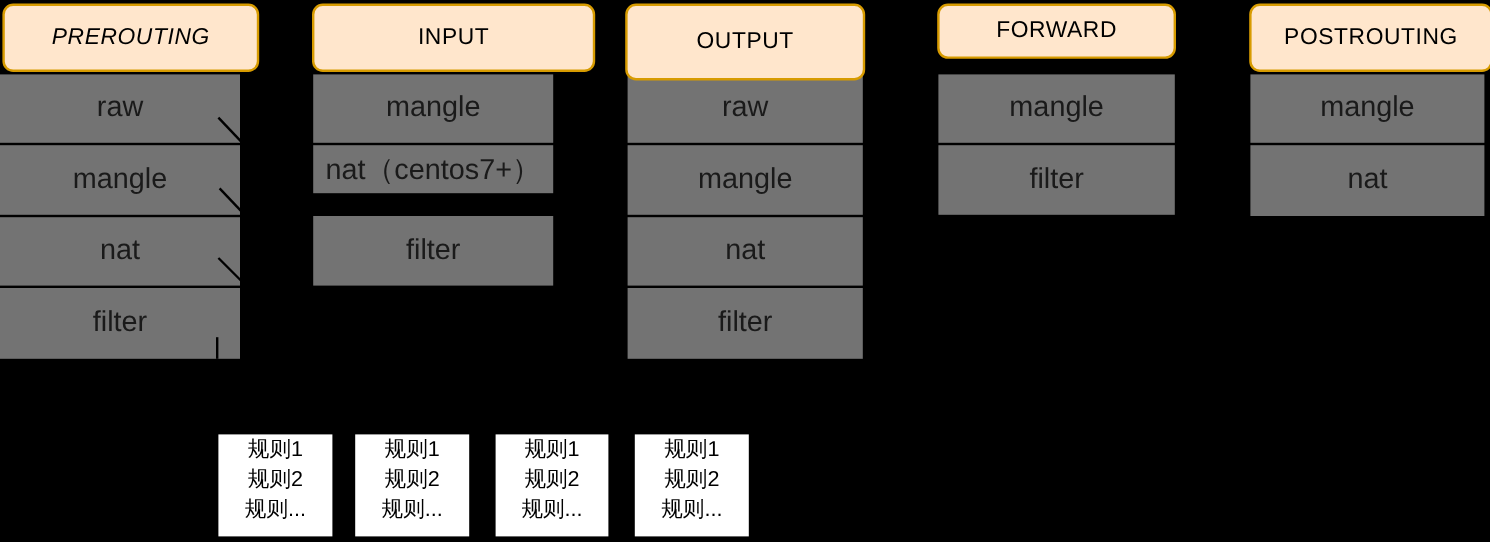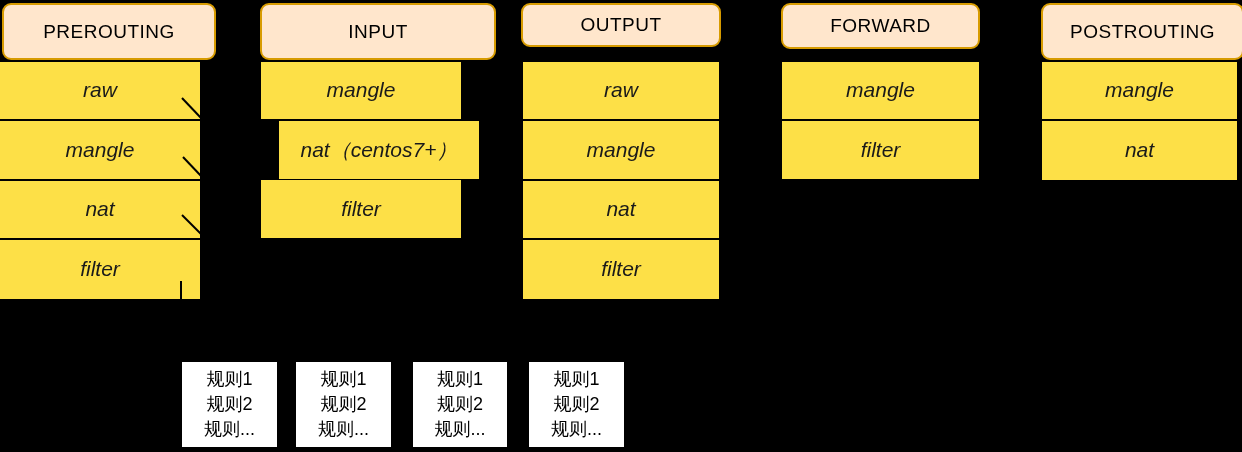--- a/index.html
+++ b/index.html
@@ -25,39 +25,37 @@
     align-items: center;
     justify-content: center;
     font-size: 19px;
     letter-spacing: 0.5px;
     color: #000000;
     z-index: 2;
   }
   .table-row {
     position: absolute;
     box-sizing: border-box;
-    background: #fde047;
+    background: #737373;
     display: flex;
     align-items: center;
     justify-content: center;
-    font-size: 21px;
+    font-size: 24px;
     color: #1a1a1a;
     z-index: 1;
-    font-style: italic;
   }
   .rule-box {
     position: absolute;
     top: 362px;
     height: 85px;
     box-sizing: border-box;
     background: #FFFFFF;
     display: flex;
     flex-direction: column;
     align-items: center;
-    justify-content: center;
     z-index: 1;
   }
   .rule-box div {
     font-size: 18px;
     line-height: 25px;
     color: #000000;
     text-align: center;
     white-space: nowrap;
   }
   .overlay {
@@ -71,36 +69,36 @@
     stroke: #000000;
     stroke-width: 2;
   }
 </style>
 </head>
 <body>
 
 <div class="canvas">
 
   <div>
-    <div class="chain-header" style="left:2px; top:3px; width:214px; height:57px;">PREROUTING</div>
+    <div class="chain-header" style="left:2px; top:3px; width:214px; height:57px;font-style:italic;">PREROUTING</div>
     <div class="table-row" style="left:0px; top:61.5px; width:200px; height:57.5px;">raw</div>
     <div class="table-row" style="left:0px; top:121px; width:200px; height:57.5px;">mangle</div>
     <div class="table-row" style="left:0px; top:180.5px; width:200px; height:57.5px;">nat</div>
     <div class="table-row" style="left:0px; top:240px; width:200px; height:58.5px;">filter</div>
   </div>
 
   <div>
     <div class="chain-header" style="left:260px; top:3px; width:236px; height:57px;">INPUT</div>
     <div class="table-row" style="left:261px; top:61.5px; width:200px; height:57px;">mangle</div>
-    <div class="table-row" style="left:279px; top:120.5px; width:200px; height:58px;">nat（centos7+）</div>
+    <div class="table-row" style="left:261px; top:120.5px; width:200px; height:40px;">nat（centos7+）</div>
     <div class="table-row" style="left:261px; top:179.5px; width:200px; height:58px;">filter</div>
   </div>
 
   <div>
-    <div class="chain-header" style="left:521px; top:3px; width:200px; height:44px;text-align:center;">OUTPUT</div>
+    <div class="chain-header" style="left:521px; top:3px; width:200px; height:64px;text-align:center;">OUTPUT</div>
     <div class="table-row" style="left:523px; top:61.5px; width:196px; height:57.5px;">raw</div>
     <div class="table-row" style="left:523px; top:121px; width:196px; height:57.5px;">mangle</div>
     <div class="table-row" style="left:523px; top:180.5px; width:196px; height:57.5px;">nat</div>
     <div class="table-row" style="left:523px; top:240px; width:196px; height:58.5px;">filter</div>
   </div>
 
   <div>
     <div class="chain-header" style="left:781px; top:3px; width:199px; height:46px;">FORWARD</div>
     <div class="table-row" style="left:782px; top:61.5px; width:197px; height:57px;">mangle</div>
     <div class="table-row" style="left:782px; top:120.5px; width:197px; height:58px;">filter</div>

